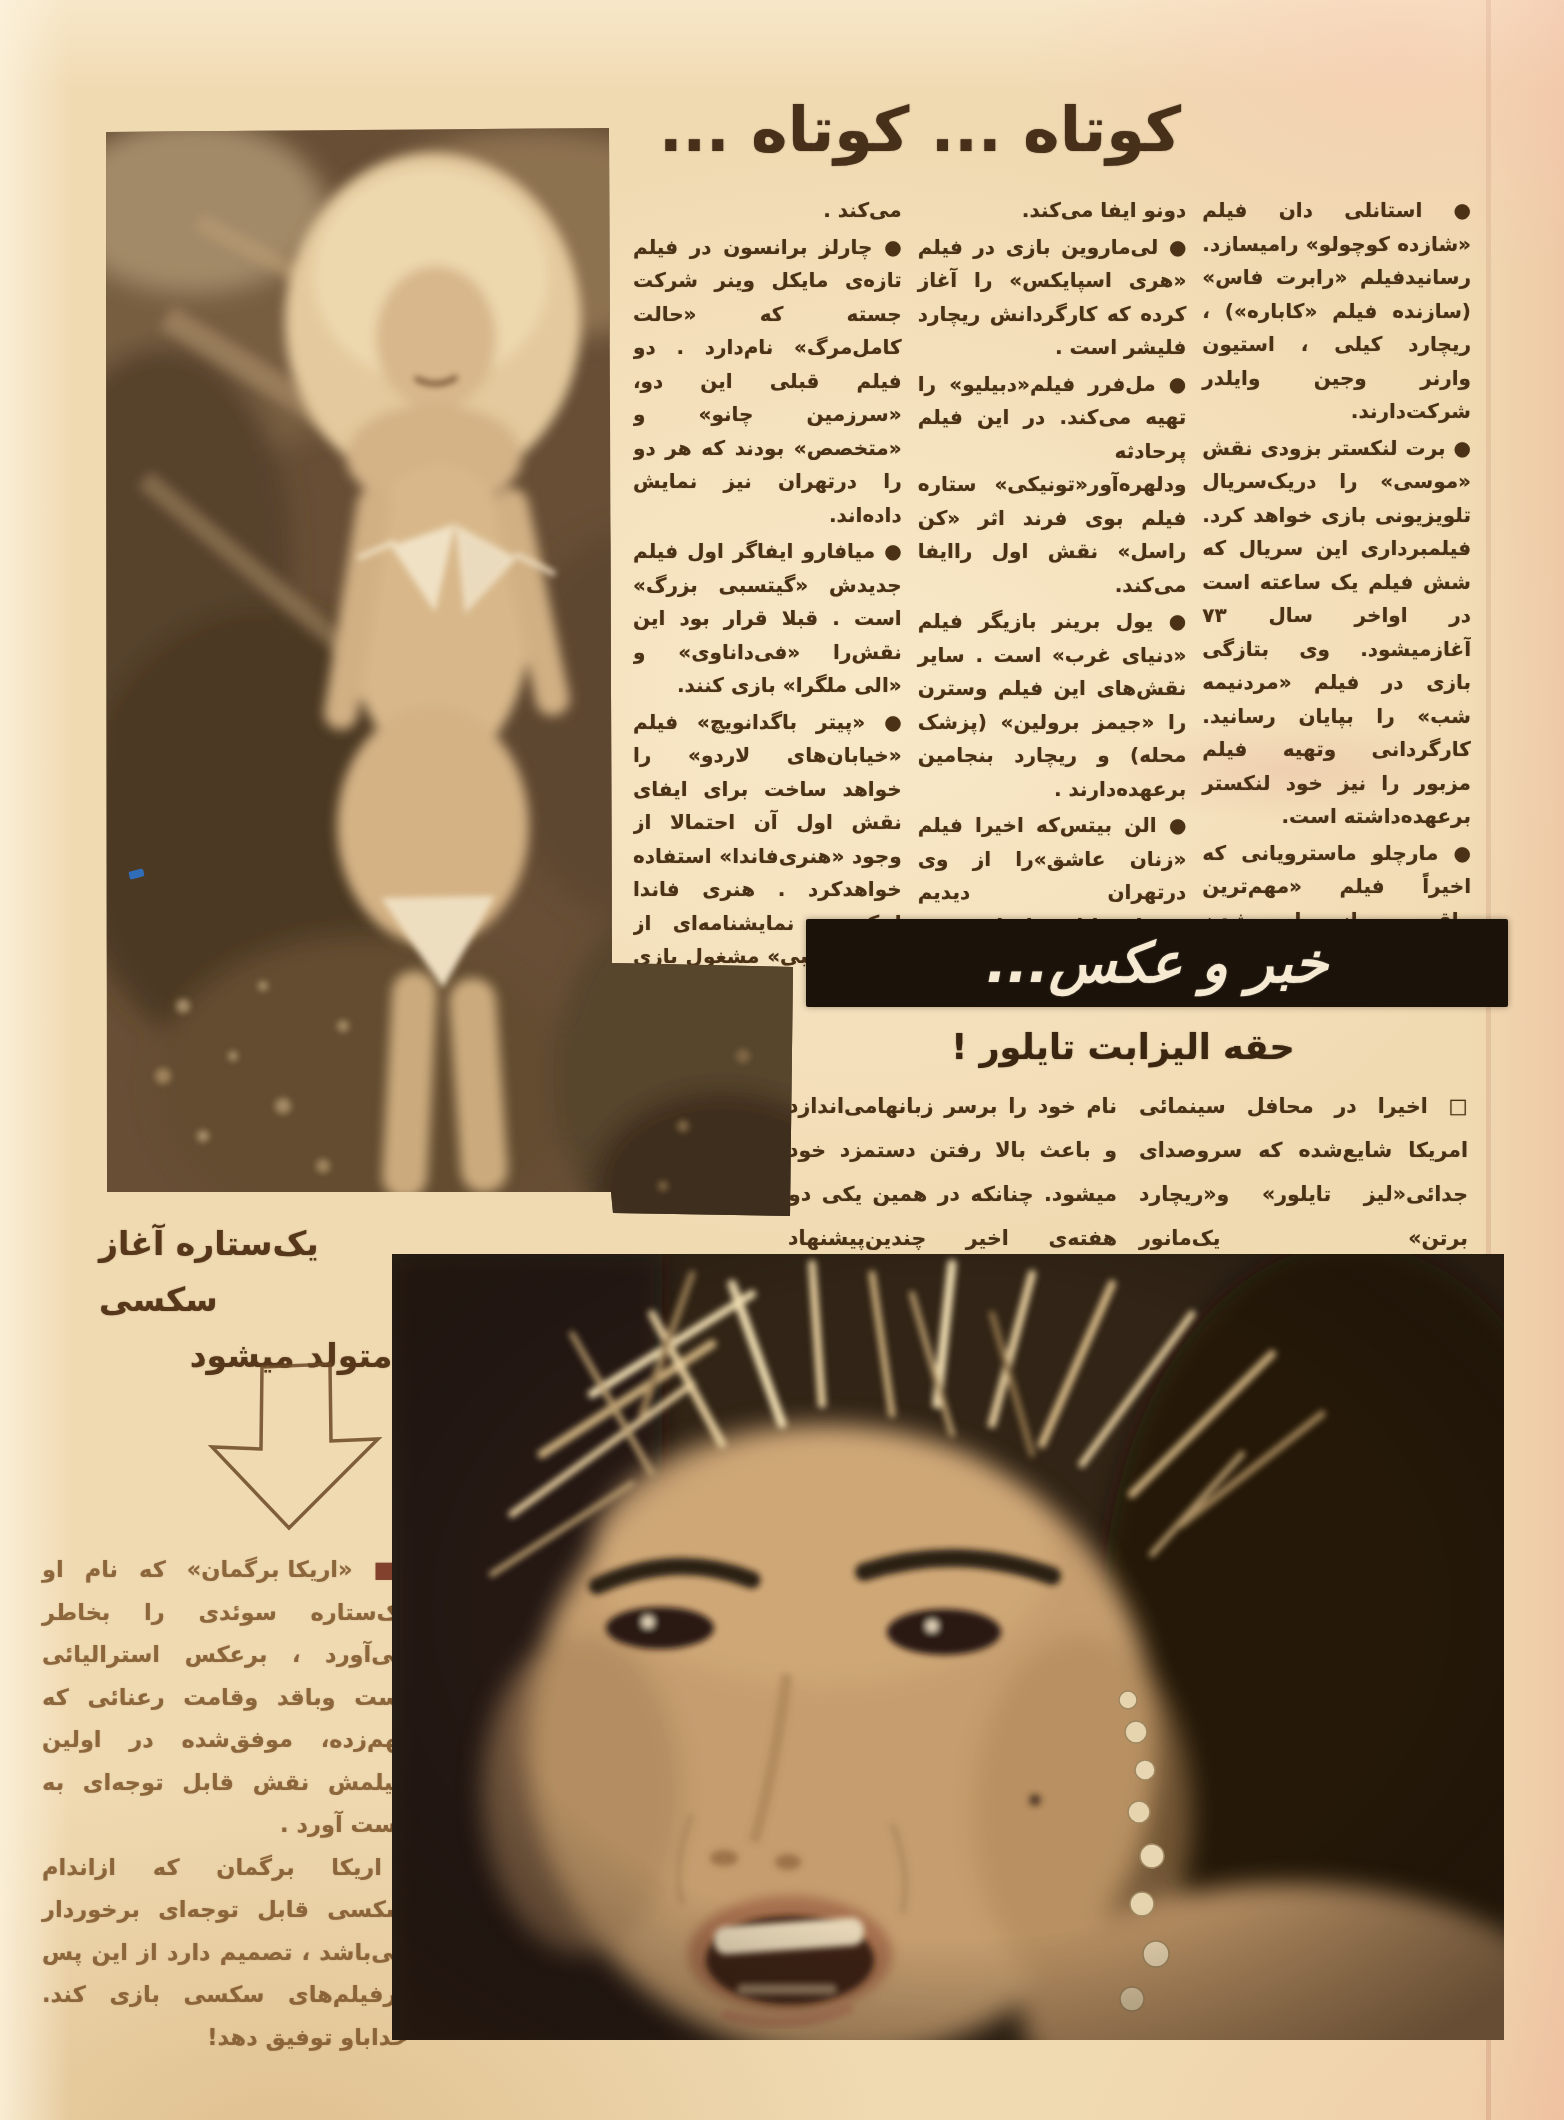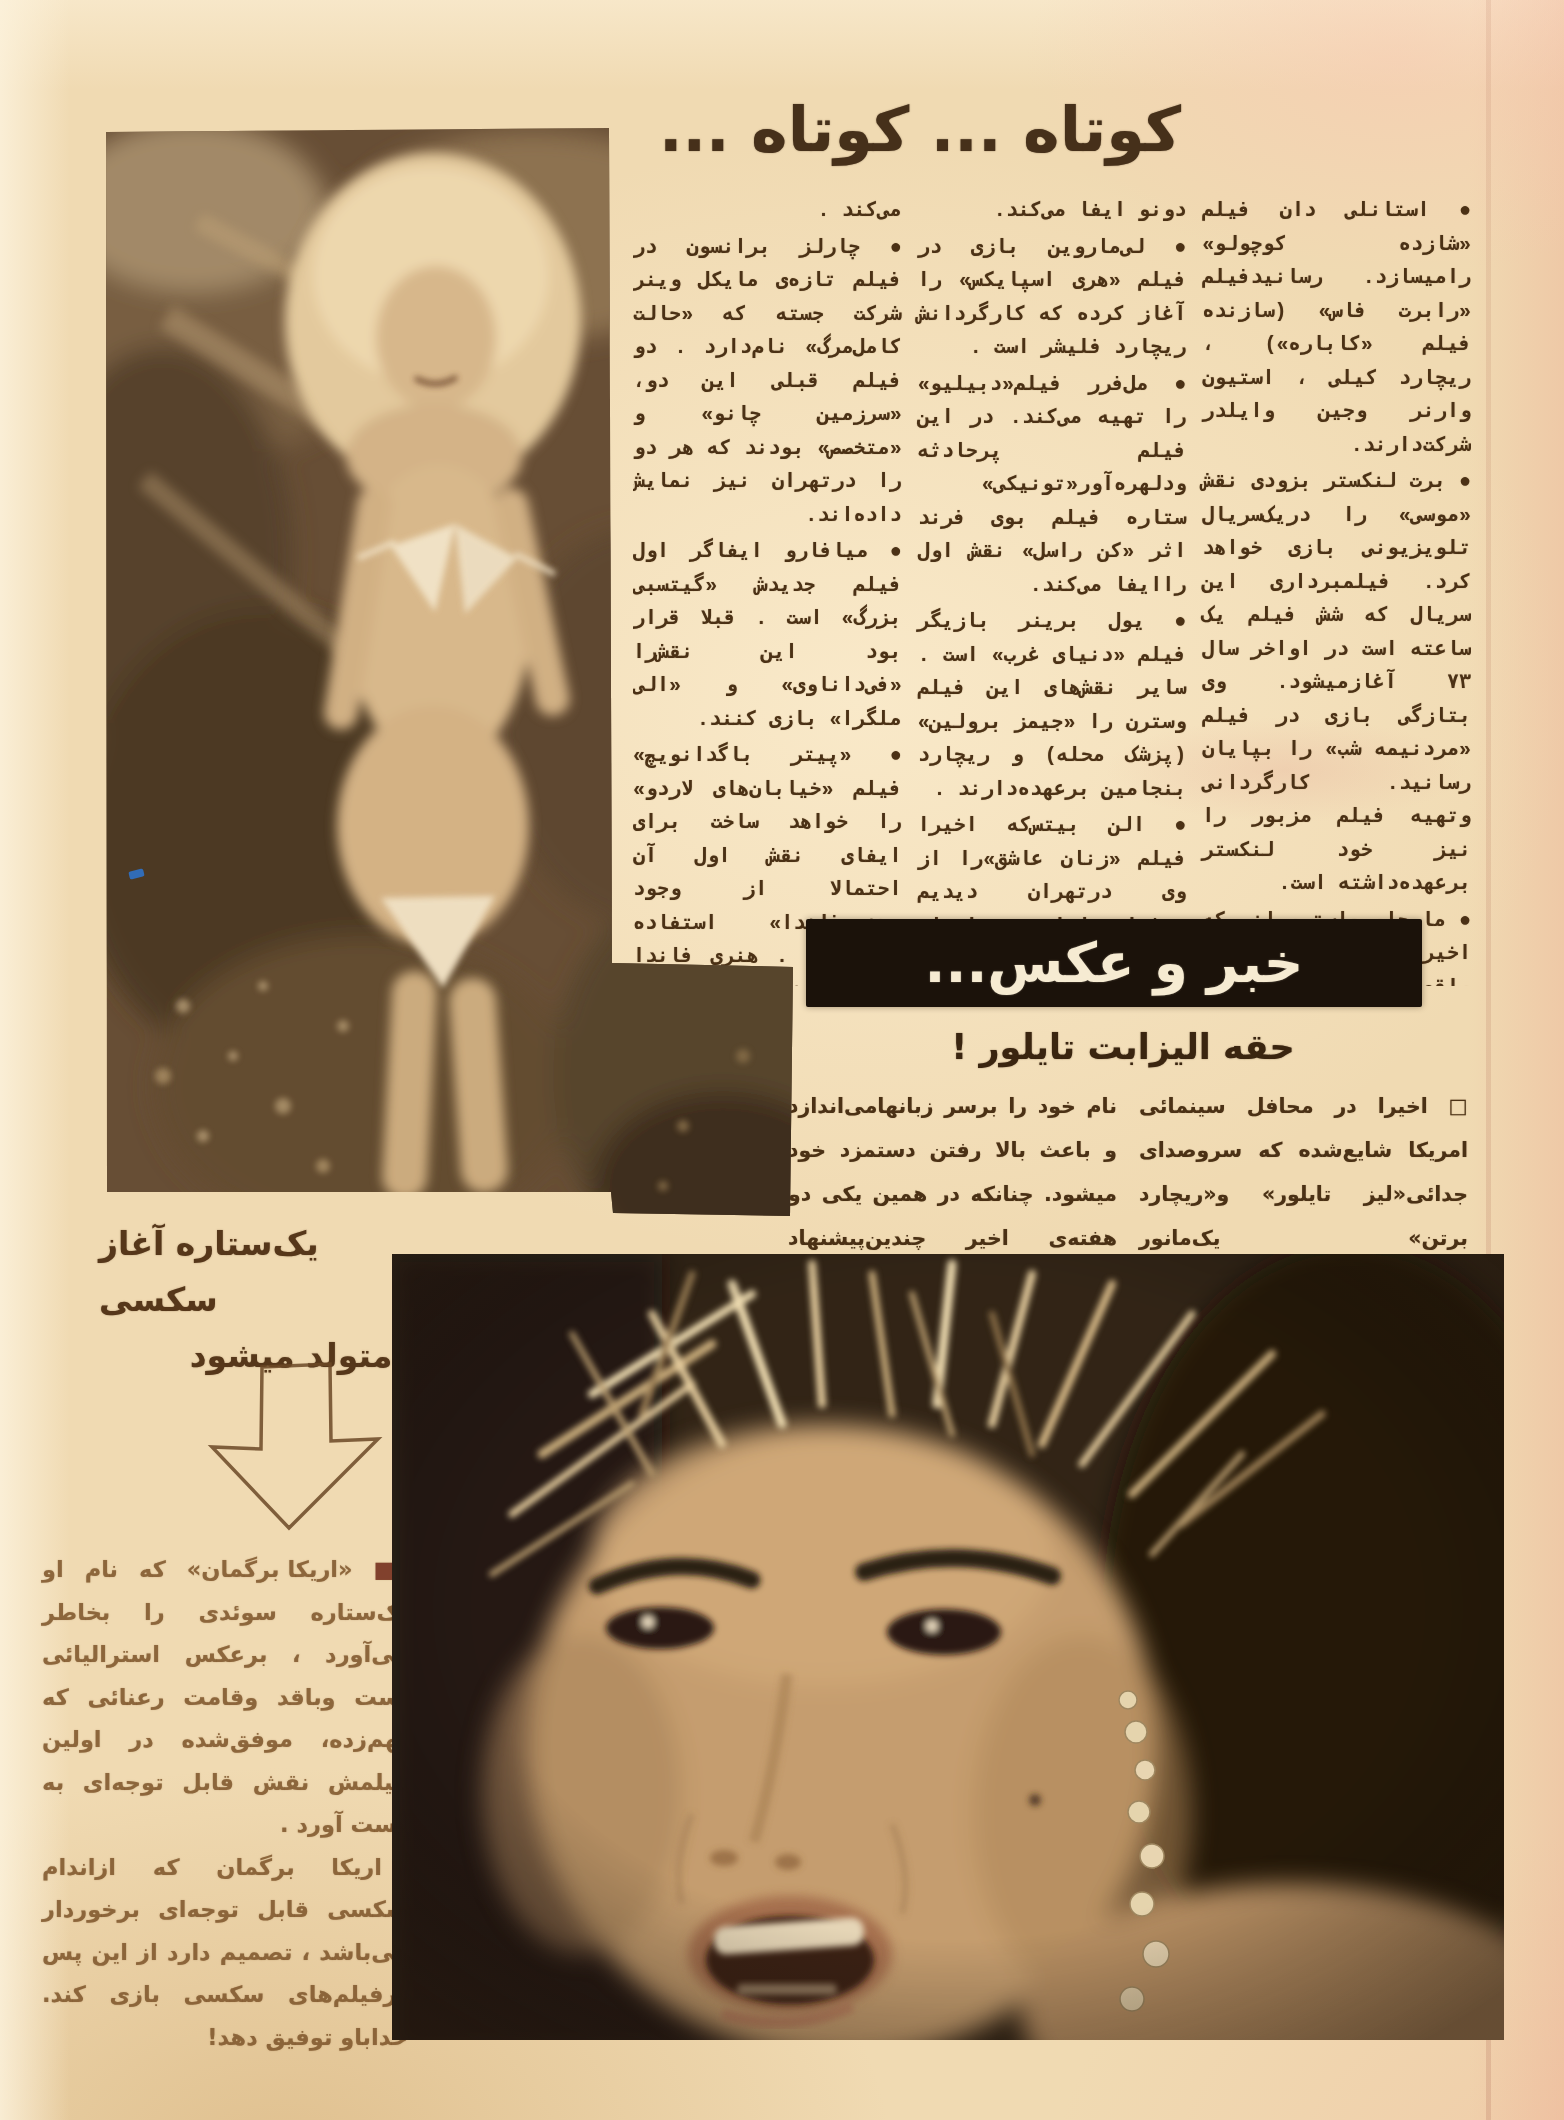--- a/index.html
+++ b/index.html
@@ -18,25 +18,25 @@
       #f0dab2;
   }
   .crease{position:absolute;left:1486px;top:0;width:5px;height:2120px;
     background:linear-gradient(to bottom, rgba(190,130,105,.18), rgba(190,130,105,.30));}
   .ink{color:#4b3115;font-weight:bold;text-shadow:0 0 1px rgba(75,49,21,.45);}
   .shorts-title{position:absolute;left:652px;top:88px;width:536px;height:84px;
     font-size:62px;line-height:84px;text-align:center;color:#46301a;font-weight:bold;
     text-shadow:0 0 1.5px rgba(70,48,26,.6);}
   .shorts-cols{position:absolute;left:633px;top:194px;width:838px;height:792px;
     display:flex;gap:16px;direction:rtl;overflow:hidden;}
-  .shorts-col{flex:1;min-width:0;font-family:Liberation Mono, monospace;}
+  .shorts-col{flex:1;min-width:0;}
   .shorts-col p{margin:0 0 3px 0;font-size:20px;line-height:33.5px;text-align:justify;}
-  .banner{position:absolute;left:806px;top:919px;width:616px;height:88px;
+  .banner{position:absolute;left:806px;top:919px;width:702px;height:88px;
     background:#1b120a;border-radius:2px;display:flex;align-items:center;justify-content:center;
-    box-shadow:0 0 6px rgba(40,25,12,.4);}
+    box-shadow:0 0 6px rgba(40,25,12,.4);font-style:italic;}
   .banner-text{color:#f6ebd2;font-size:55px;font-weight:bold;line-height:1;
     text-shadow:0 0 2px rgba(246,235,210,.4);}
   .news-headline{position:absolute;left:905px;top:1022px;width:436px;height:50px;
     text-align:center;font-size:35px;line-height:50px;font-weight:bold;color:#3a2510;
     text-shadow:0 0 1.5px rgba(58,37,16,.55);}
   .news-cols{position:absolute;left:788px;top:1084px;width:680px;height:185px;
     display:flex;gap:22px;direction:rtl;overflow:hidden;}
   .news-col{flex:1;min-width:0;font-size:20.5px;line-height:44px;text-align:justify;}
   .photo-frame{position:absolute;}
   .sidebar-headline{position:absolute;left:95px;top:1216px;width:350px;color:#56371a;

